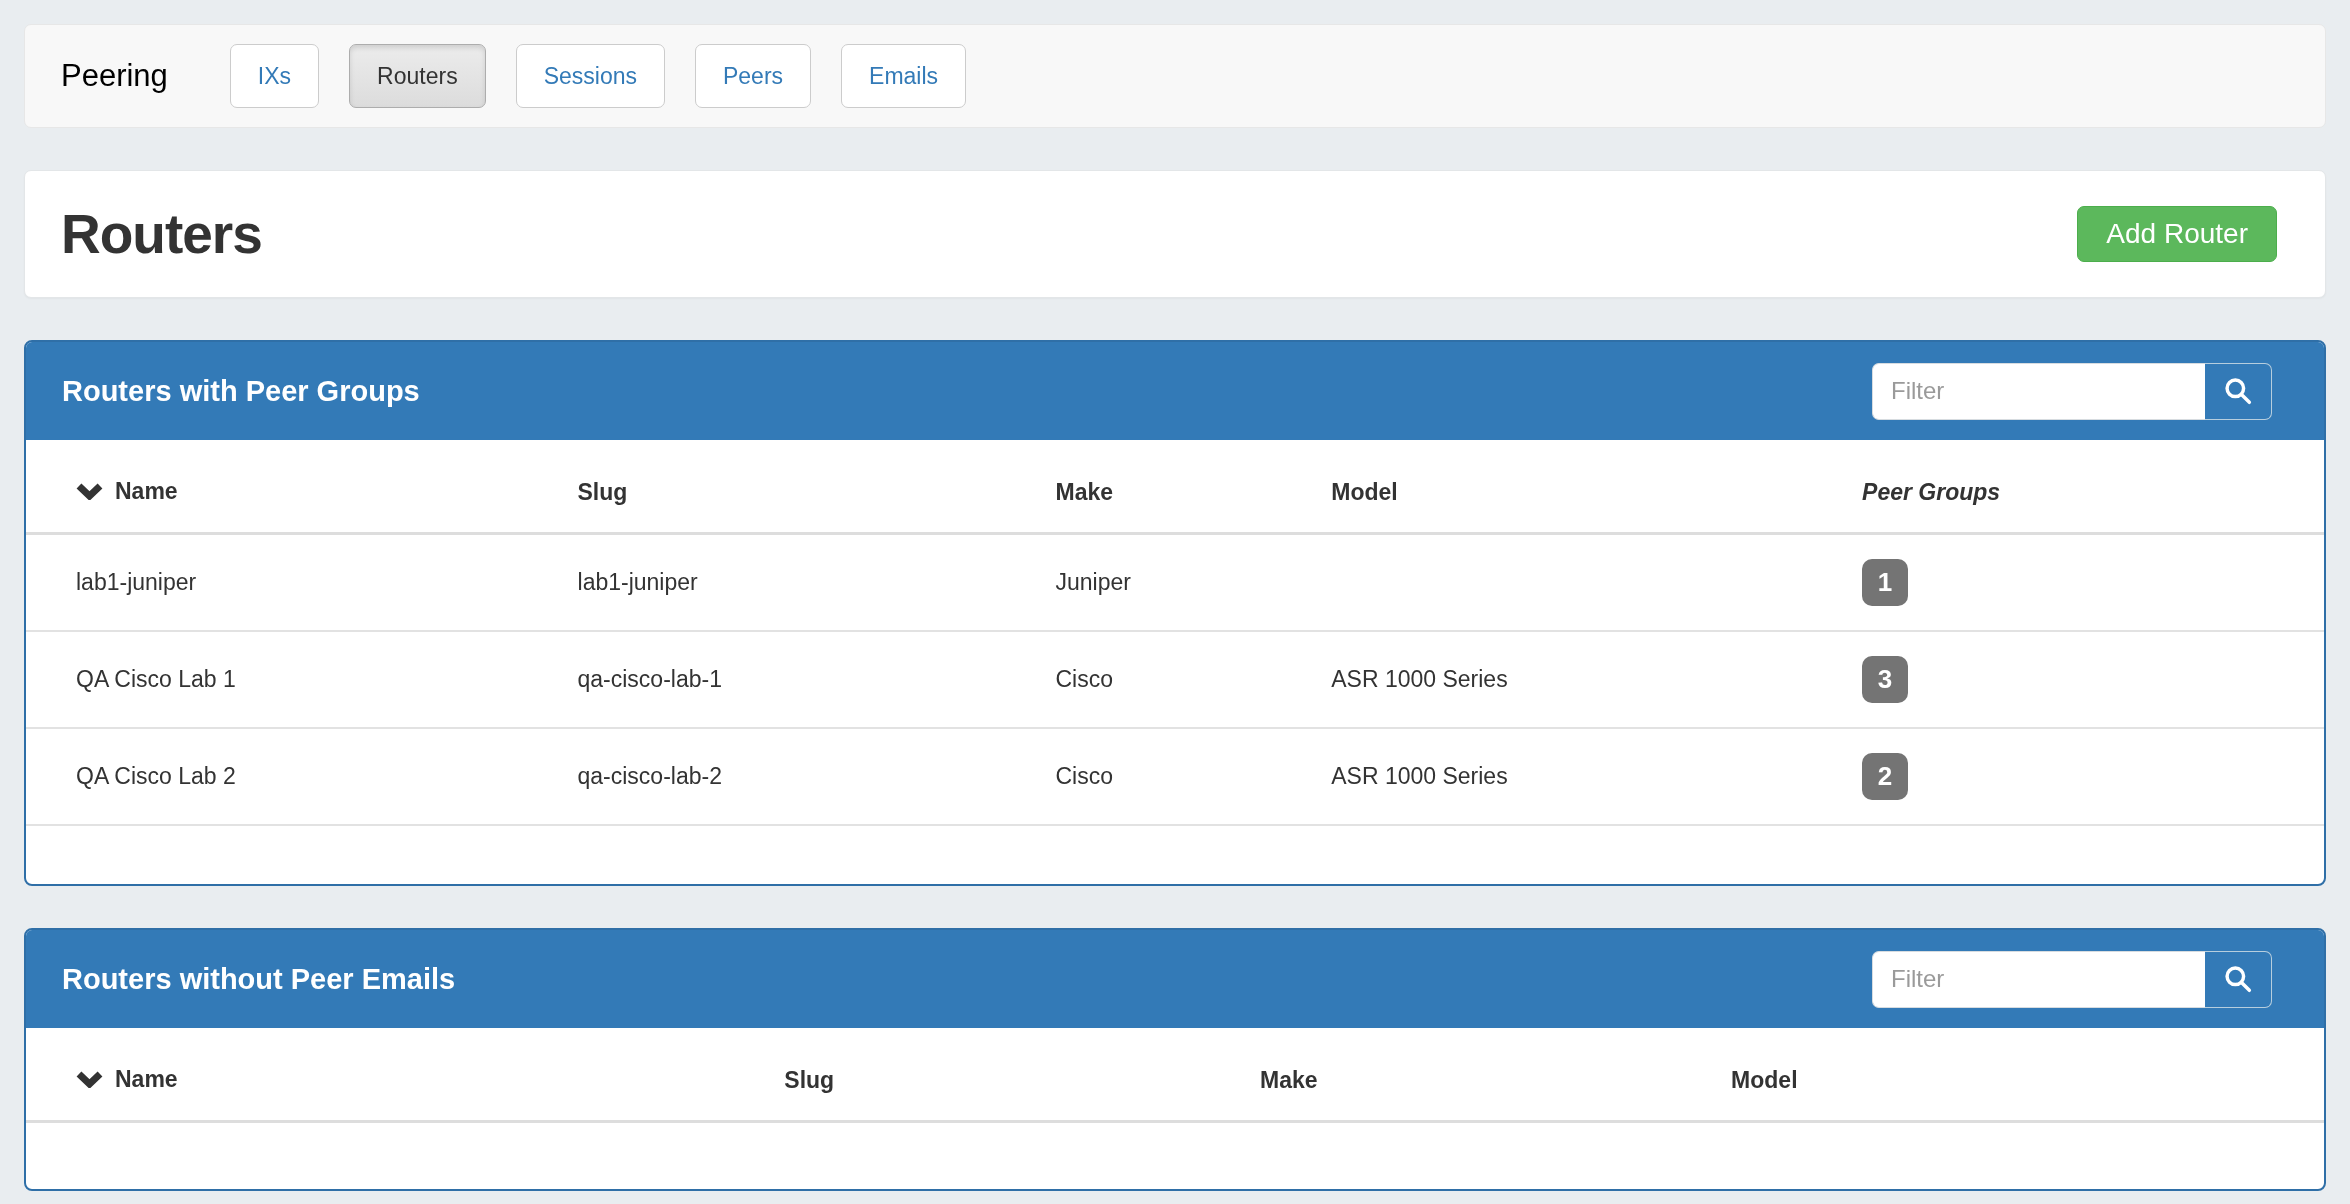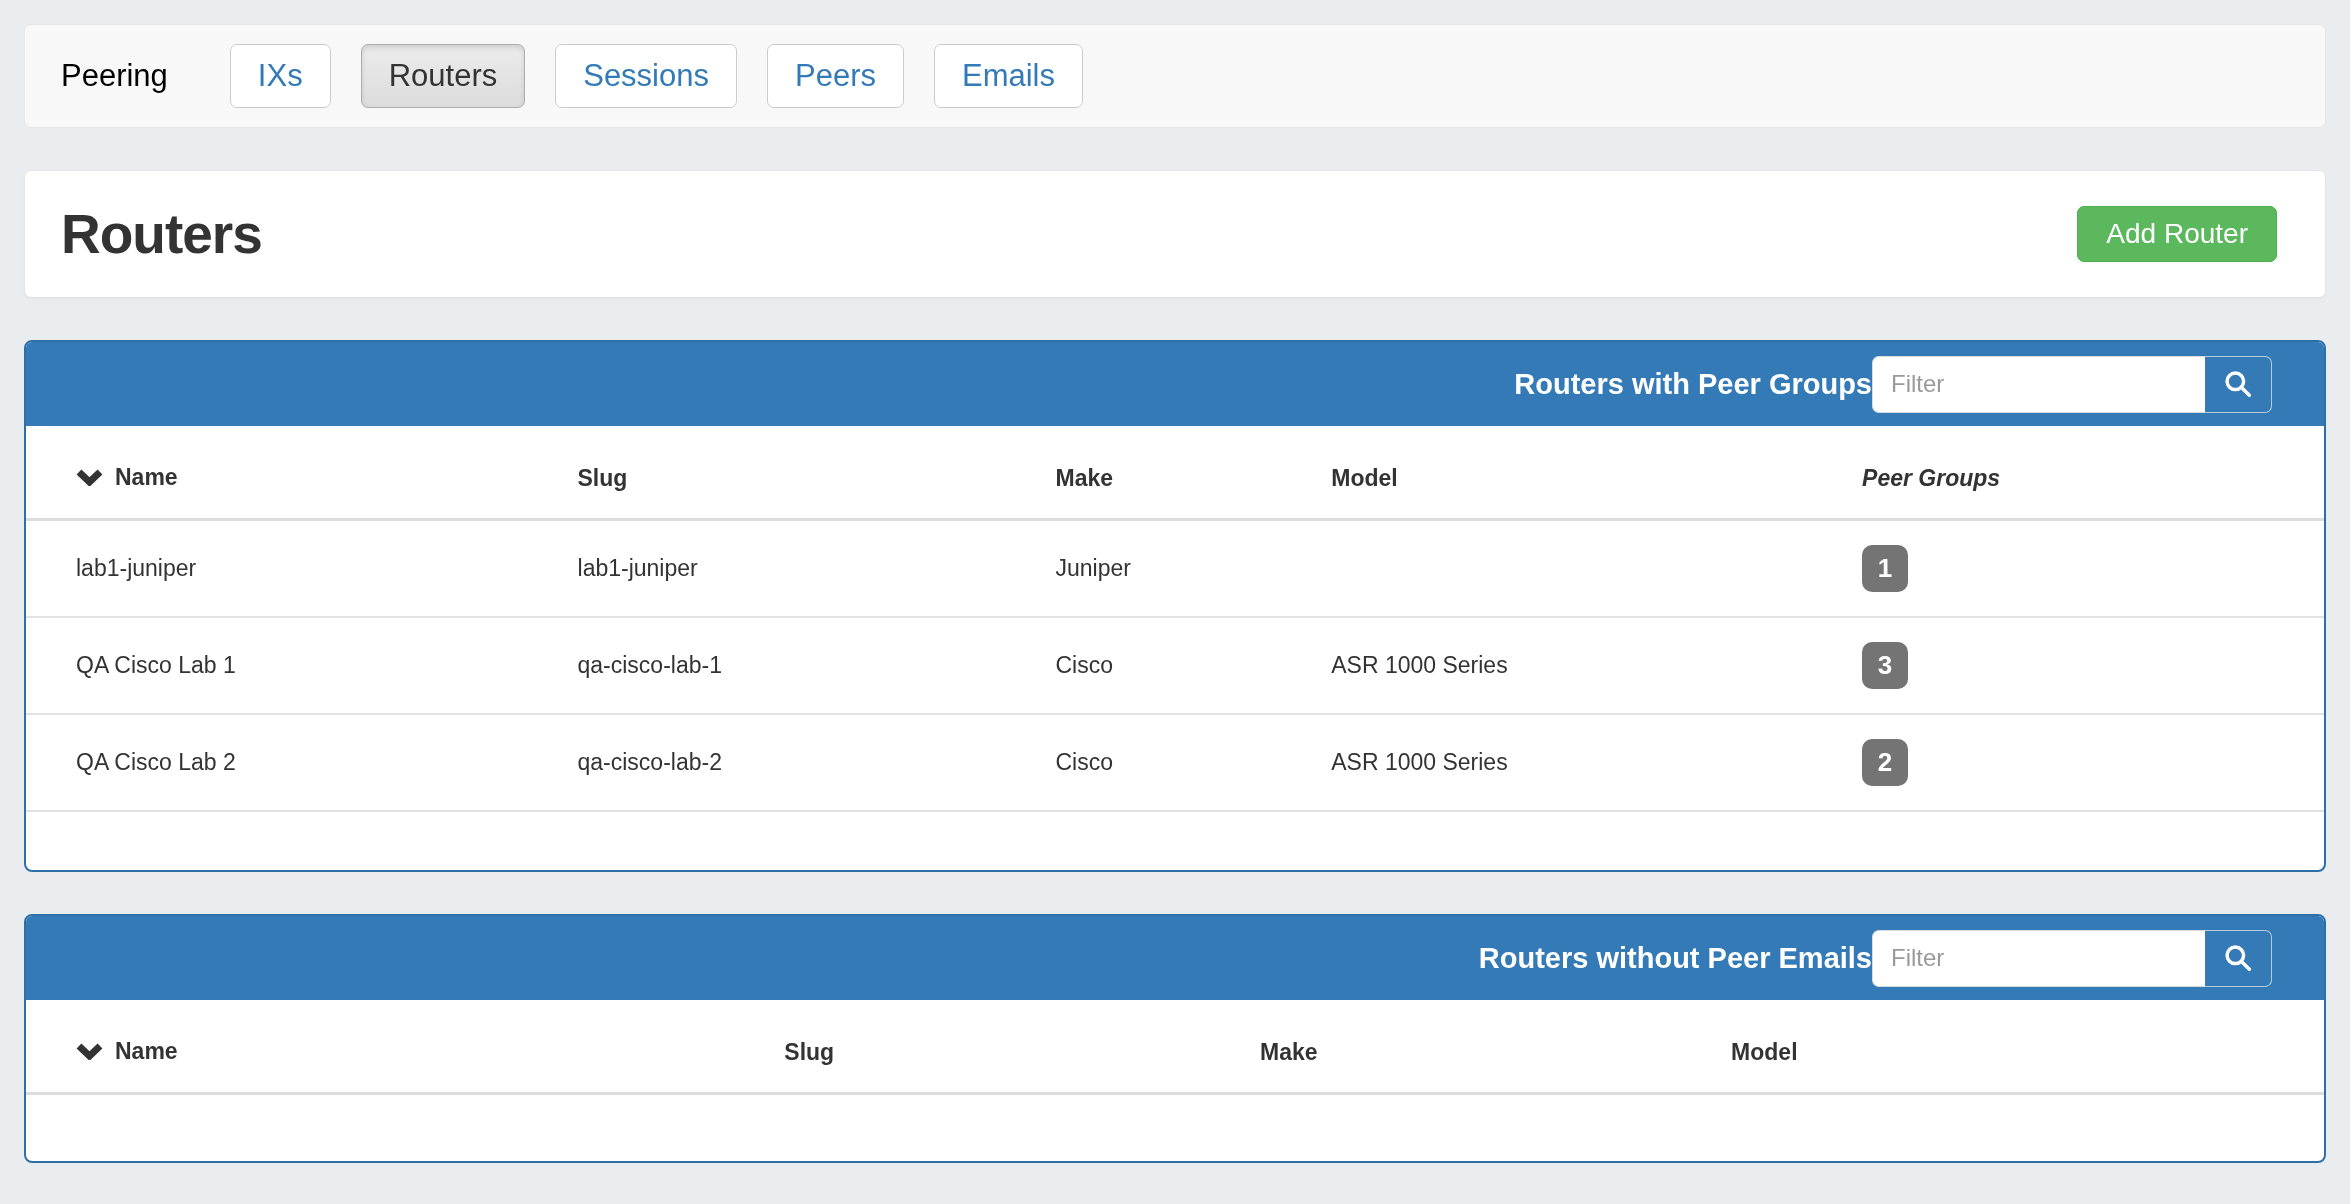--- a/index.html
+++ b/index.html
@@ -32,21 +32,21 @@
   .nav-btn {
     display: inline-block;
     height: 64px;
     line-height: 62px;
     padding: 0 27px;
     margin-right: 30px;
     background: #fff;
     border: 1px solid #ccc;
     border-radius: 7px;
     color: #337ab7;
-    font-size: 31px;
+    font-size: 23px;
     cursor: pointer;
     text-align: center;
   }
   .nav-btn.active {
     background: linear-gradient(#ececec, #dcdcdc);
     border-color: #adadad;
     box-shadow: inset 0 3px 5px rgba(0,0,0,0.12);
     color: #333;
   }
 
@@ -85,24 +85,24 @@
   
   .panel {
     margin-top: 42px;
     background: #fff;
     border: 2px solid #2f6fa7;
     border-radius: 8px;
     overflow: hidden;
   }
   .panel-heading {
     background: #337ab7;
-    height: 84px;
+    height: 98px;
     display: flex;
     align-items: center;
-    justify-content: flex-end;
+    justify-content: space-between;
     padding: 0 52px 0 36px;
   }
   .panel-title {
     color: #fff;
     font-size: 29px;
     font-weight: bold;
     margin: 0;
   }
   .filter-group { display: flex; align-items: center; }
   .filter-input {

